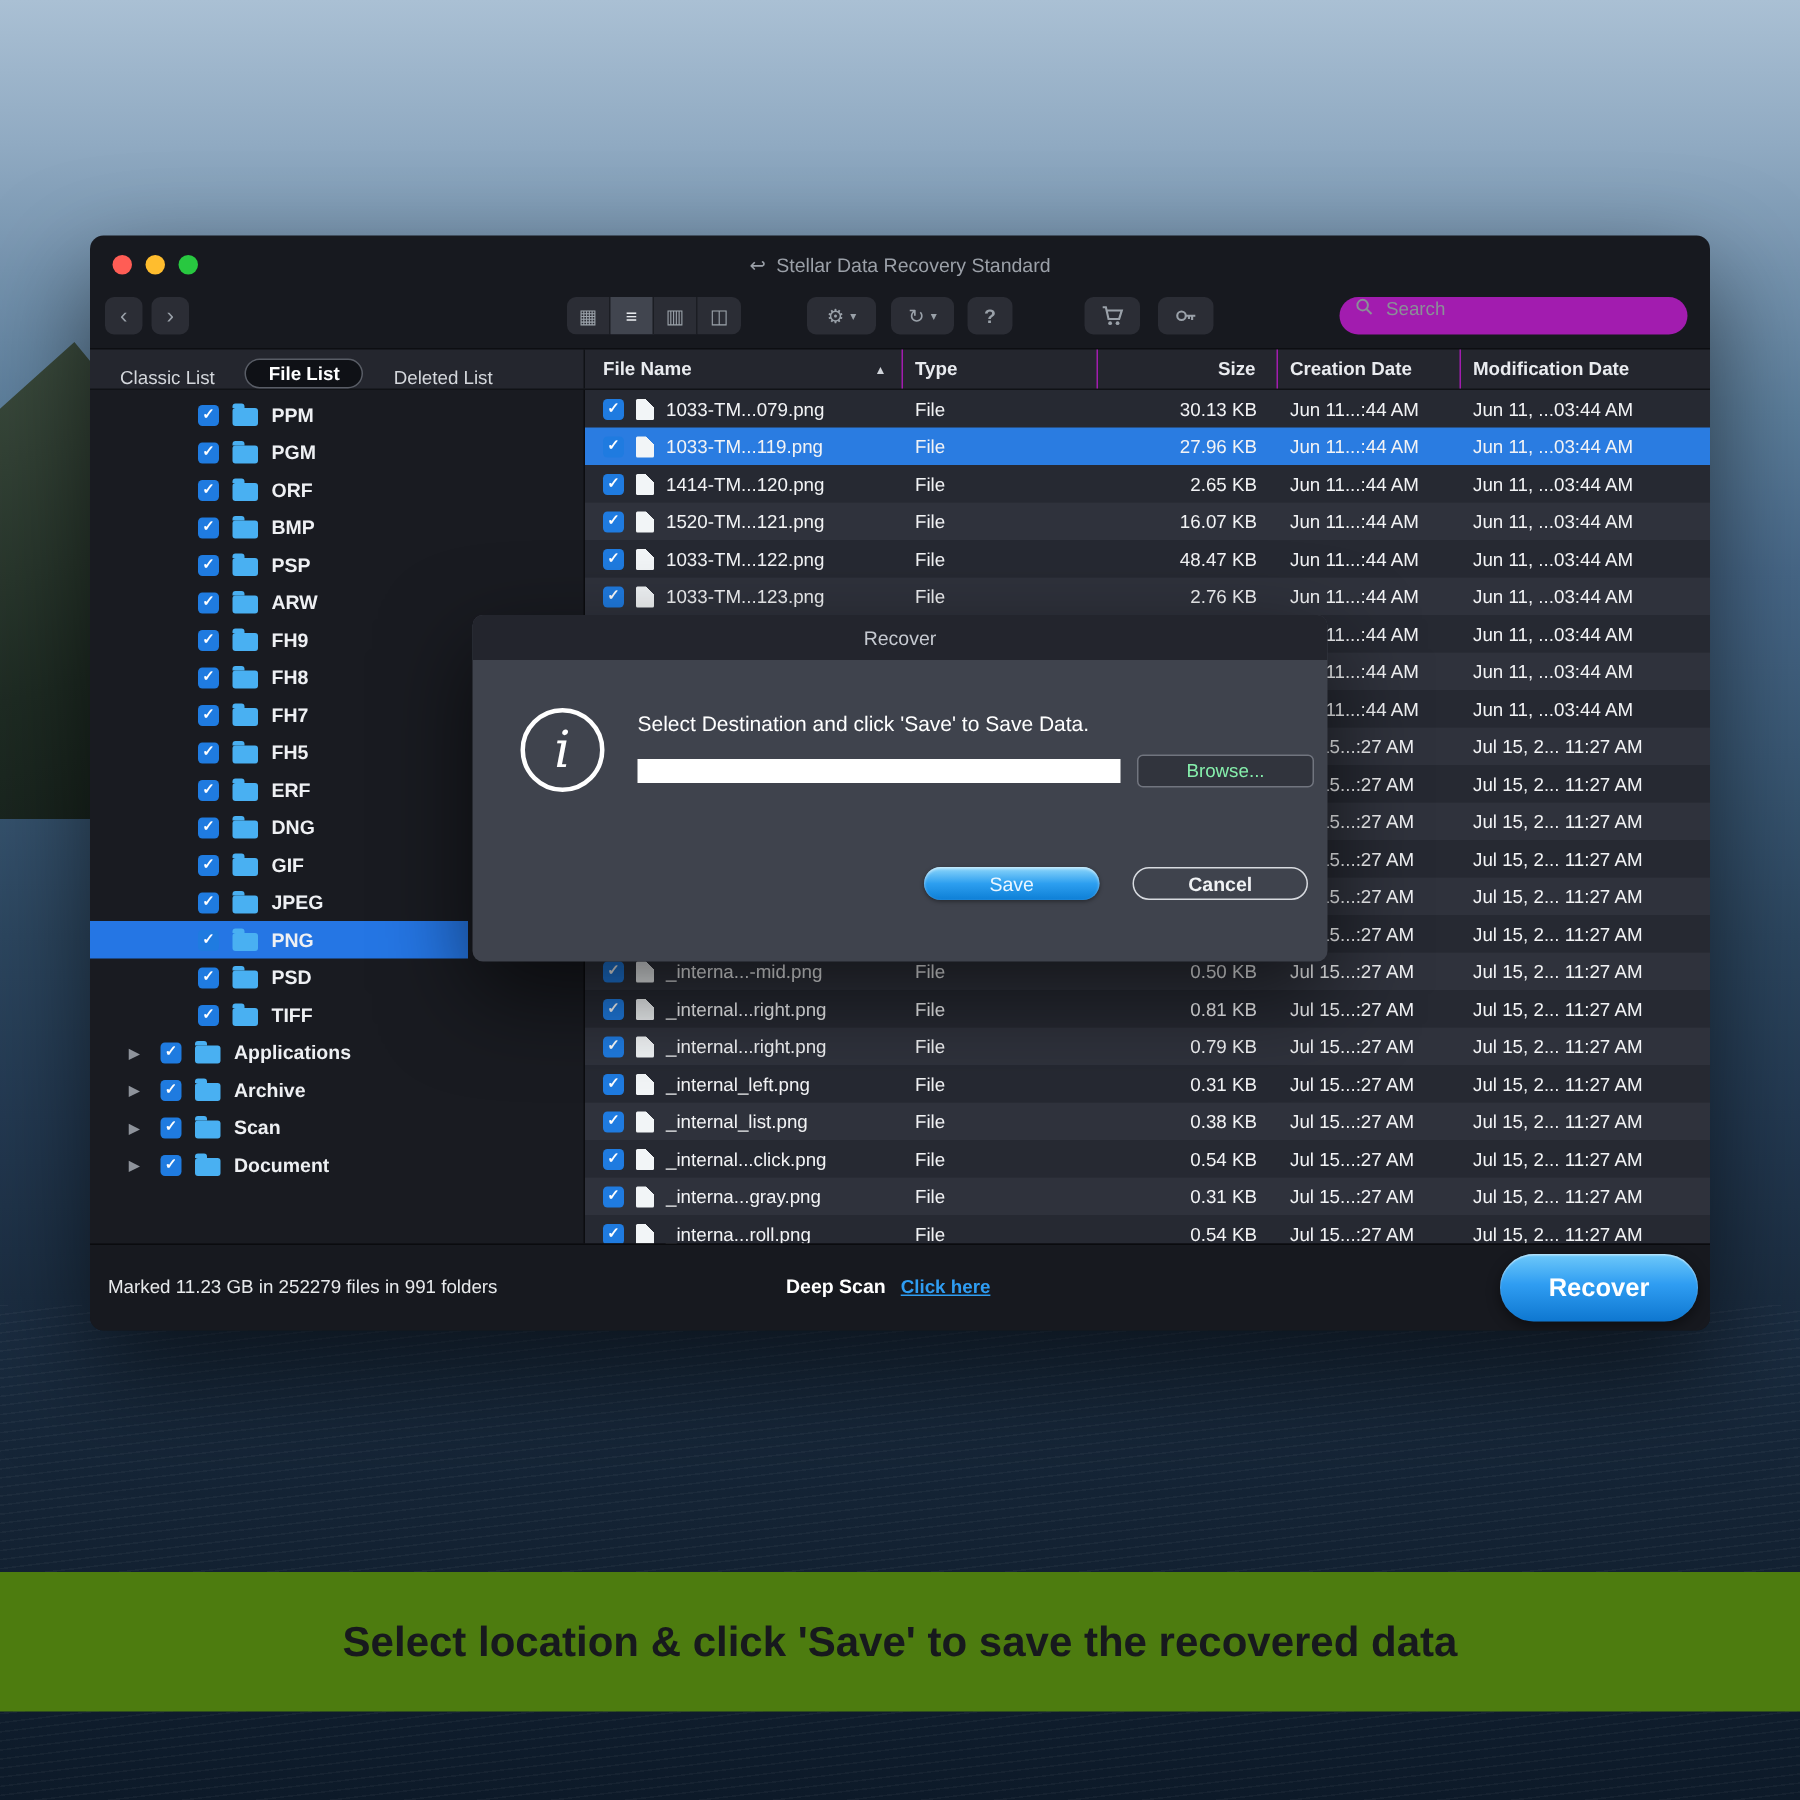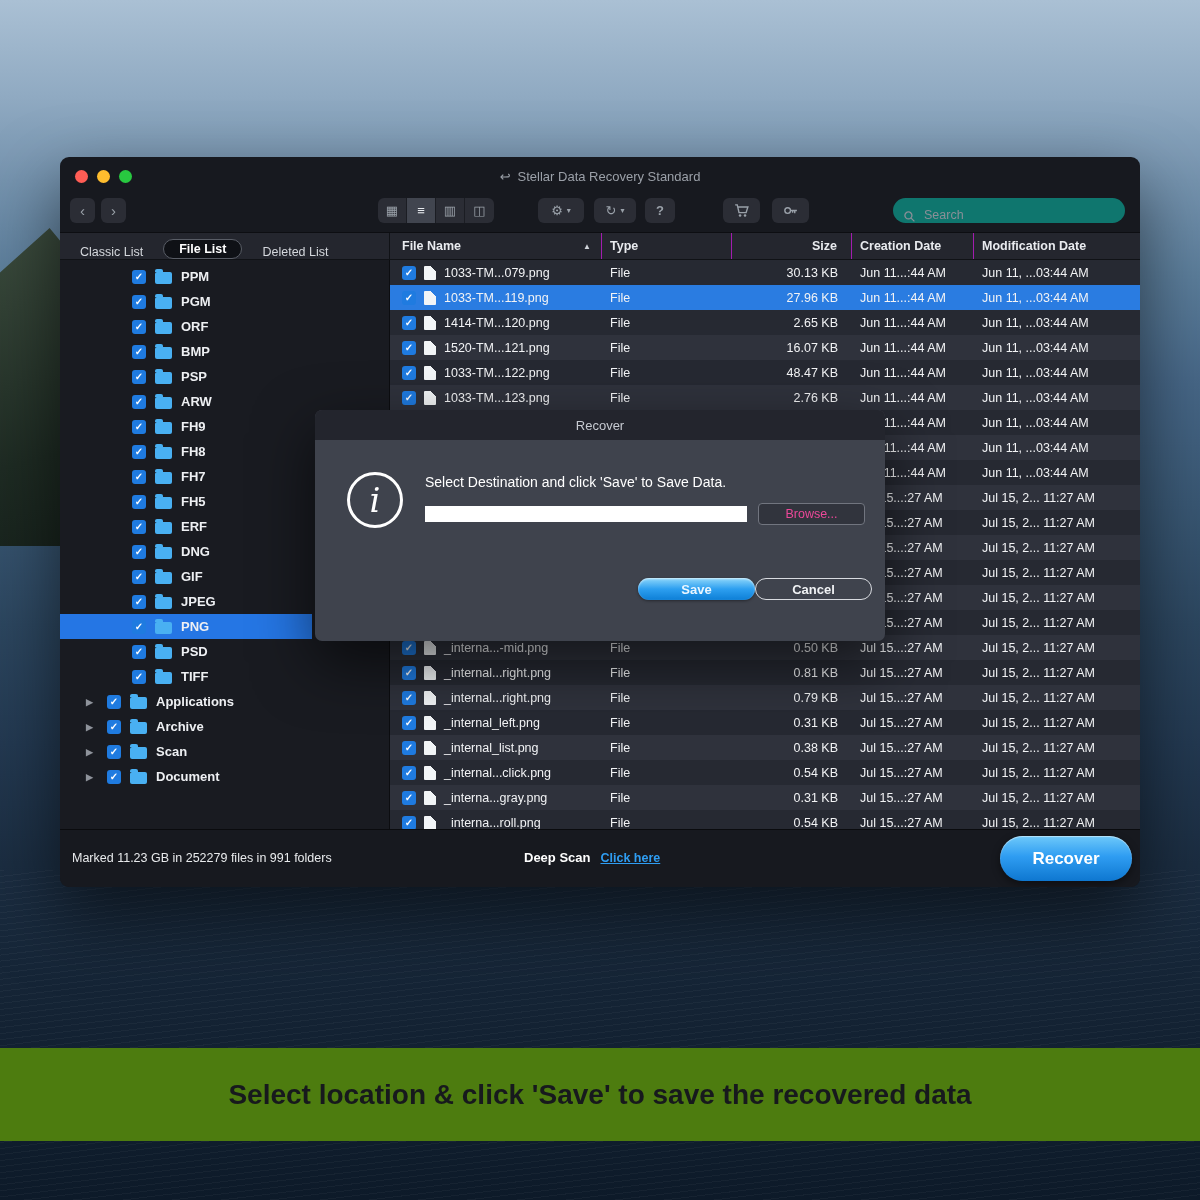--- a/index.html
+++ b/index.html
@@ -33,22 +33,22 @@
   .tb-nav{left:10px;gap:6px;} .tb-nav .tbtn{width:25px;font-size:15px;}
   .seg{left:318px;border-radius:6px;overflow:hidden;}
   .seg .tbtn{border-radius:0;width:29px;border-right:1px solid #1b1d23;}
   .seg .tbtn:last-child{border-right:none;}
   .seg .tbtn.active{background:#41454f;color:#e8ebef;}
   .tb-gear{left:478px;} .tb-gear .tbtn{width:46px;gap:4px;}
   .tb-refresh{left:534px;} .tb-refresh .tbtn{width:42px;gap:4px;}
   .tb-help{left:585px;} .tb-help .tbtn{width:30px;font-weight:700;}
   .tb-cart{left:663px;} .tb-key{left:712px;} .tb-cart .tbtn,.tb-key .tbtn{width:37px;}
   .caret{font-size:8px;}
-  .search{position:absolute;right:15px;top:3px;width:232px;height:25px;background:#0f766e;
-      border-radius:13px;display:flex;align-items:flex-end;gap:6px;padding:0 10px;box-sizing:border-box;}
+  .search{position:absolute;right:15px;top:3px;width:232px;height:25px;background:#a21caf;
+      border-radius:13px;display:flex;align-items:flex-start;gap:6px;padding:0 10px;box-sizing:border-box;}
   .search input{flex:1;background:transparent;border:none;outline:none;color:#cfd3d9;font-size:12.5px;
       font-family:inherit;}
   .search input::placeholder{color:#8a8f97;}
 
   .band{height:26px;flex:none;display:flex;background:#24262e;border-top:1px solid #0d0e12;
       border-bottom:1px solid #101216;}
   .band-left{width:330px;flex:none;display:flex;align-items:flex-end;padding-left:20px;box-sizing:border-box;
       border-right:1px solid #101216;}
   .tab{font-size:12.5px;color:#d4d7dc;cursor:default;}
   .tab.pill{background:#0f1116;border:1px solid #595d66;border-radius:12px;padding:2px 15px;
@@ -102,25 +102,25 @@
       background:#3f434d;box-shadow:0 22px 60px rgba(0,0,0,.6);overflow:hidden;}
   .dlg-title{height:30px;background:#23252d;display:flex;align-items:center;justify-content:center;
       font-size:13px;color:#c6cad1;}
   .dlg-body{position:relative;height:201px;}
   .info-icon{position:absolute;left:32px;top:32px;width:56px;height:56px;border:3px solid #fff;
       border-radius:50%;display:flex;align-items:center;justify-content:center;
       font-family:"DejaVu Serif",serif;font-style:italic;font-size:34px;color:#fff;box-sizing:border-box;}
   .dlg-msg{position:absolute;left:110px;top:34px;font-size:14px;color:#fff;}
   .dlg-input{position:absolute;left:110px;top:66px;width:322px;height:16px;background:#fff;border:none;
       padding:0 6px;font-size:12px;box-sizing:border-box;font-family:inherit;}
-  .browse-btn{position:absolute;left:443px;top:63px;width:107px;height:22px;background:#31343d;
-      border:1px solid #71757f;border-radius:4px;color:#ec4899;font-size:12.5px;font-family:inherit;}
-  .save-btn{position:absolute;left:323px;top:138px;width:117px;height:22px;border-radius:11px;border:none;
+  .browse-btn{position:absolute;left:443px;top:63px;width:118px;height:22px;background:#31343d;
+      border:1px solid #71757f;border-radius:4px;color:#86efac;font-size:12.5px;font-family:inherit;}
+  .save-btn{position:absolute;left:301px;top:138px;width:117px;height:22px;border-radius:11px;border:none;
       background:linear-gradient(180deg,#8ed7fb,#2d9ff0 50%,#0d7fd6);color:#eaf6ff;font-size:13px;
-      font-weight:700;font-family:inherit;box-shadow:inset 0 1px 2px rgba(255,255,255,.6),0 1px 3px rgba(0,0,0,.4);}
+      font-weight:400;font-family:inherit;box-shadow:inset 0 1px 2px rgba(255,255,255,.6),0 1px 3px rgba(0,0,0,.4);}
   .cancel-btn{position:absolute;left:440px;top:138px;width:117px;height:22px;border-radius:11px;
       background:transparent;border:1.5px solid #d8dbe0;color:#f0f2f4;font-size:13px;font-weight:600;
       font-family:inherit;box-sizing:border-box;}
 
   .caption{position:absolute;left:0;top:1048px;width:100%;height:93px;background:#4d7c0f;z-index:3;
       display:flex;align-items:center;justify-content:center;font-size:28px;font-weight:600;color:#17191d;}
 
   svg{display:block;}
 </style>
 </head>

